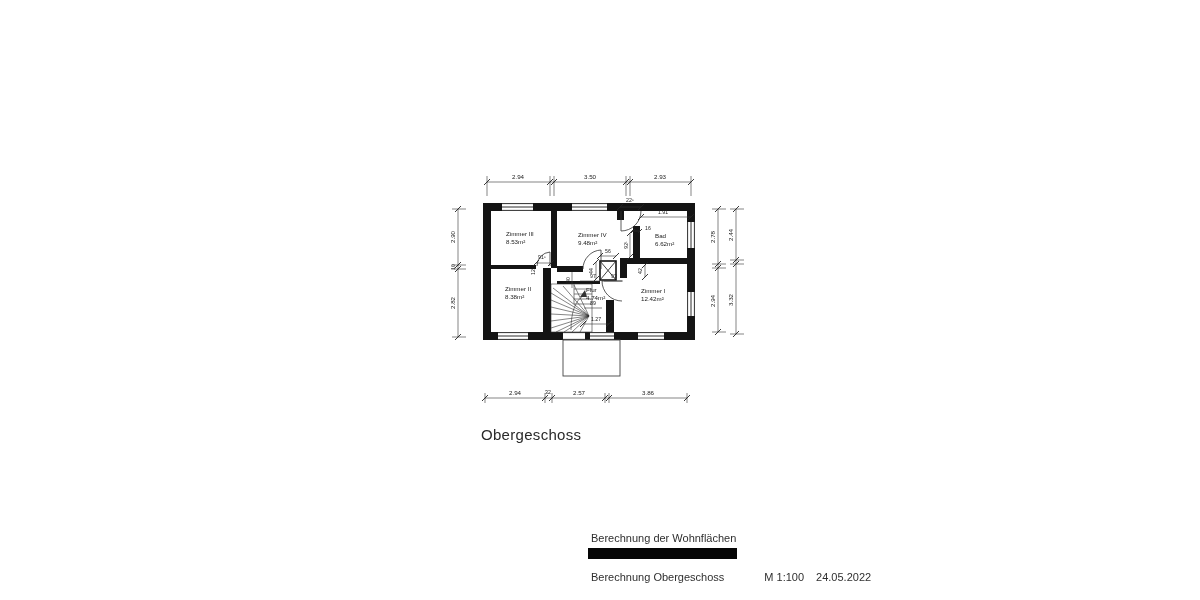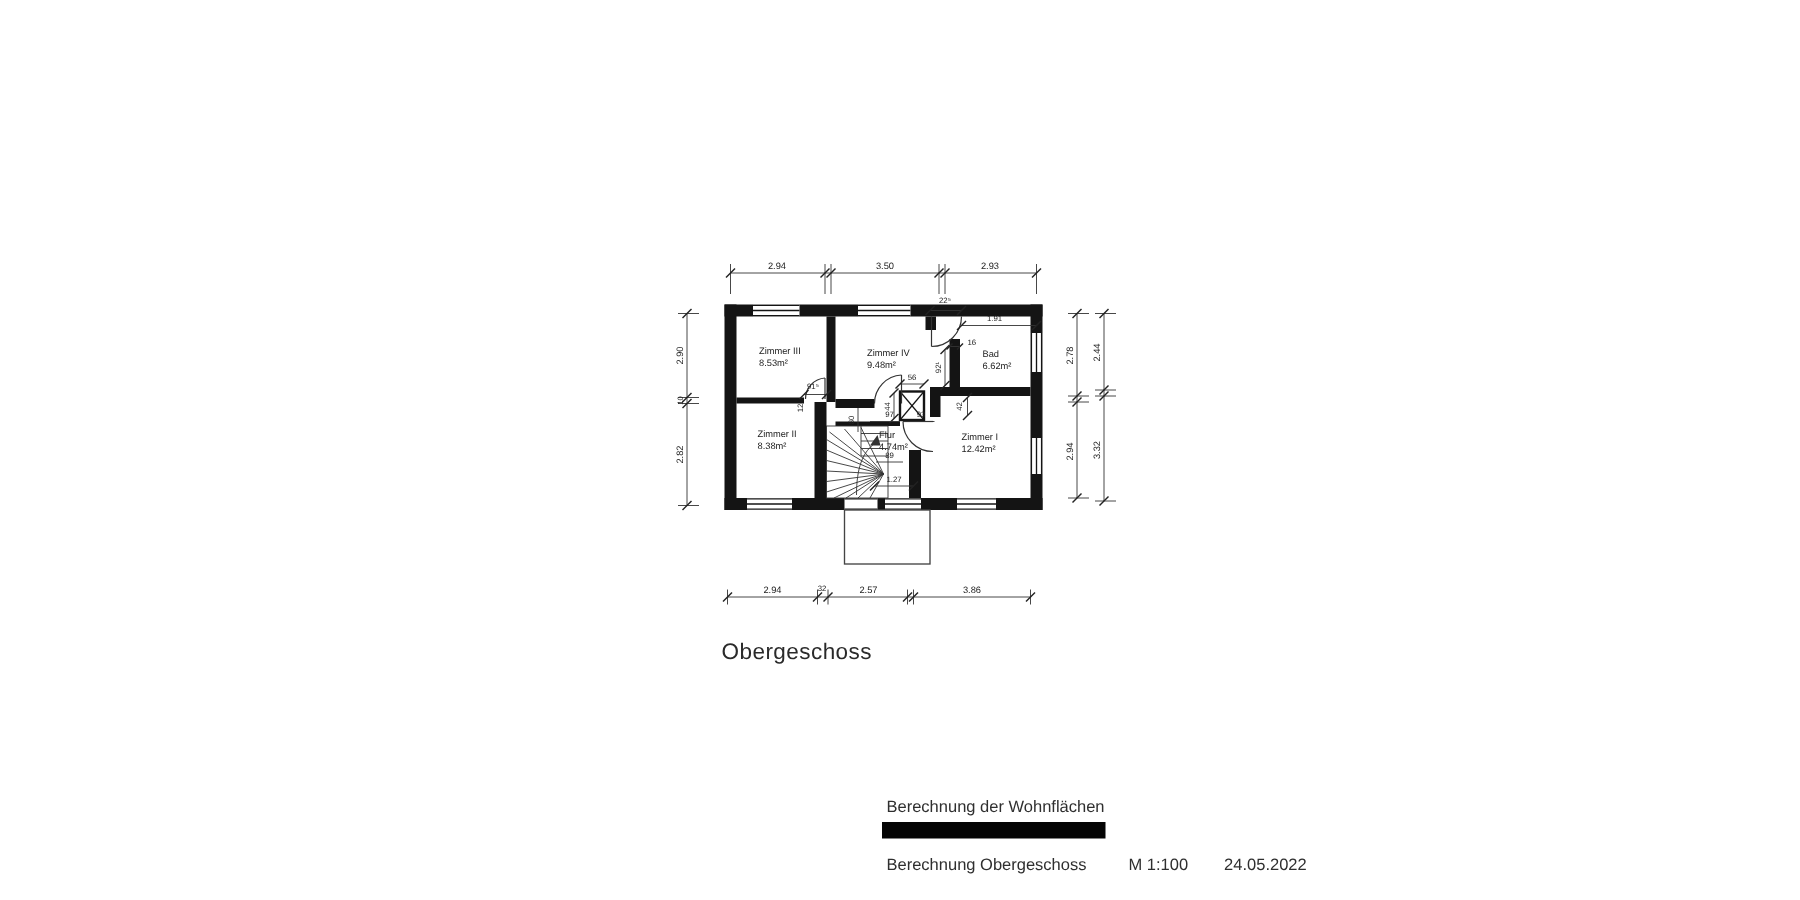--- a/index.html
+++ b/index.html
@@ -4,22 +4,22 @@
 <style>
   html,body{margin:0;padding:0;background:#ffffff;}
   #page{position:relative;width:1200px;height:600px;background:#ffffff;overflow:hidden;
         font-family:"Liberation Sans",sans-serif;color:#222;}
   #plan-svg{position:absolute;left:0;top:0;}
   .floor-label{position:absolute;left:481px;top:426px;font-size:15px;letter-spacing:.3px;color:#2a2a2a;}
   .titleblock{position:absolute;left:588px;top:532px;width:260px;}
   .tb-calc{font-size:11px;color:#2f2f2f;margin-left:3px;}
   .tb-bar{width:149px;height:11px;background:#050505;margin-top:4px;}
   .tb-row{margin-top:12px;font-size:11px;color:#2f2f2f;margin-left:3px;white-space:nowrap;}
-  .tb-scale{margin-left:28px;}
-  .tb-date{margin-left:24px;}
+  .tb-scale{margin-left:40px;}
+  .tb-date{margin-left:12px;}
   svg text{font-family:"Liberation Sans",sans-serif;fill:#222;}
   .rm{font-size:6.2px;}
   .dim{font-size:6.2px;}
   .sdim{font-size:5.2px;}
   .wall{fill:#141414;}
   .dimline{stroke:#333;stroke-width:0.6;fill:none;}
   .tick{stroke:#222;stroke-width:0.9;}
   .winline{stroke:#141414;stroke-width:0.9;}
   .door{stroke:#333;stroke-width:0.8;fill:none;}
   .stair{stroke:#333;stroke-width:0.6;fill:none;}

